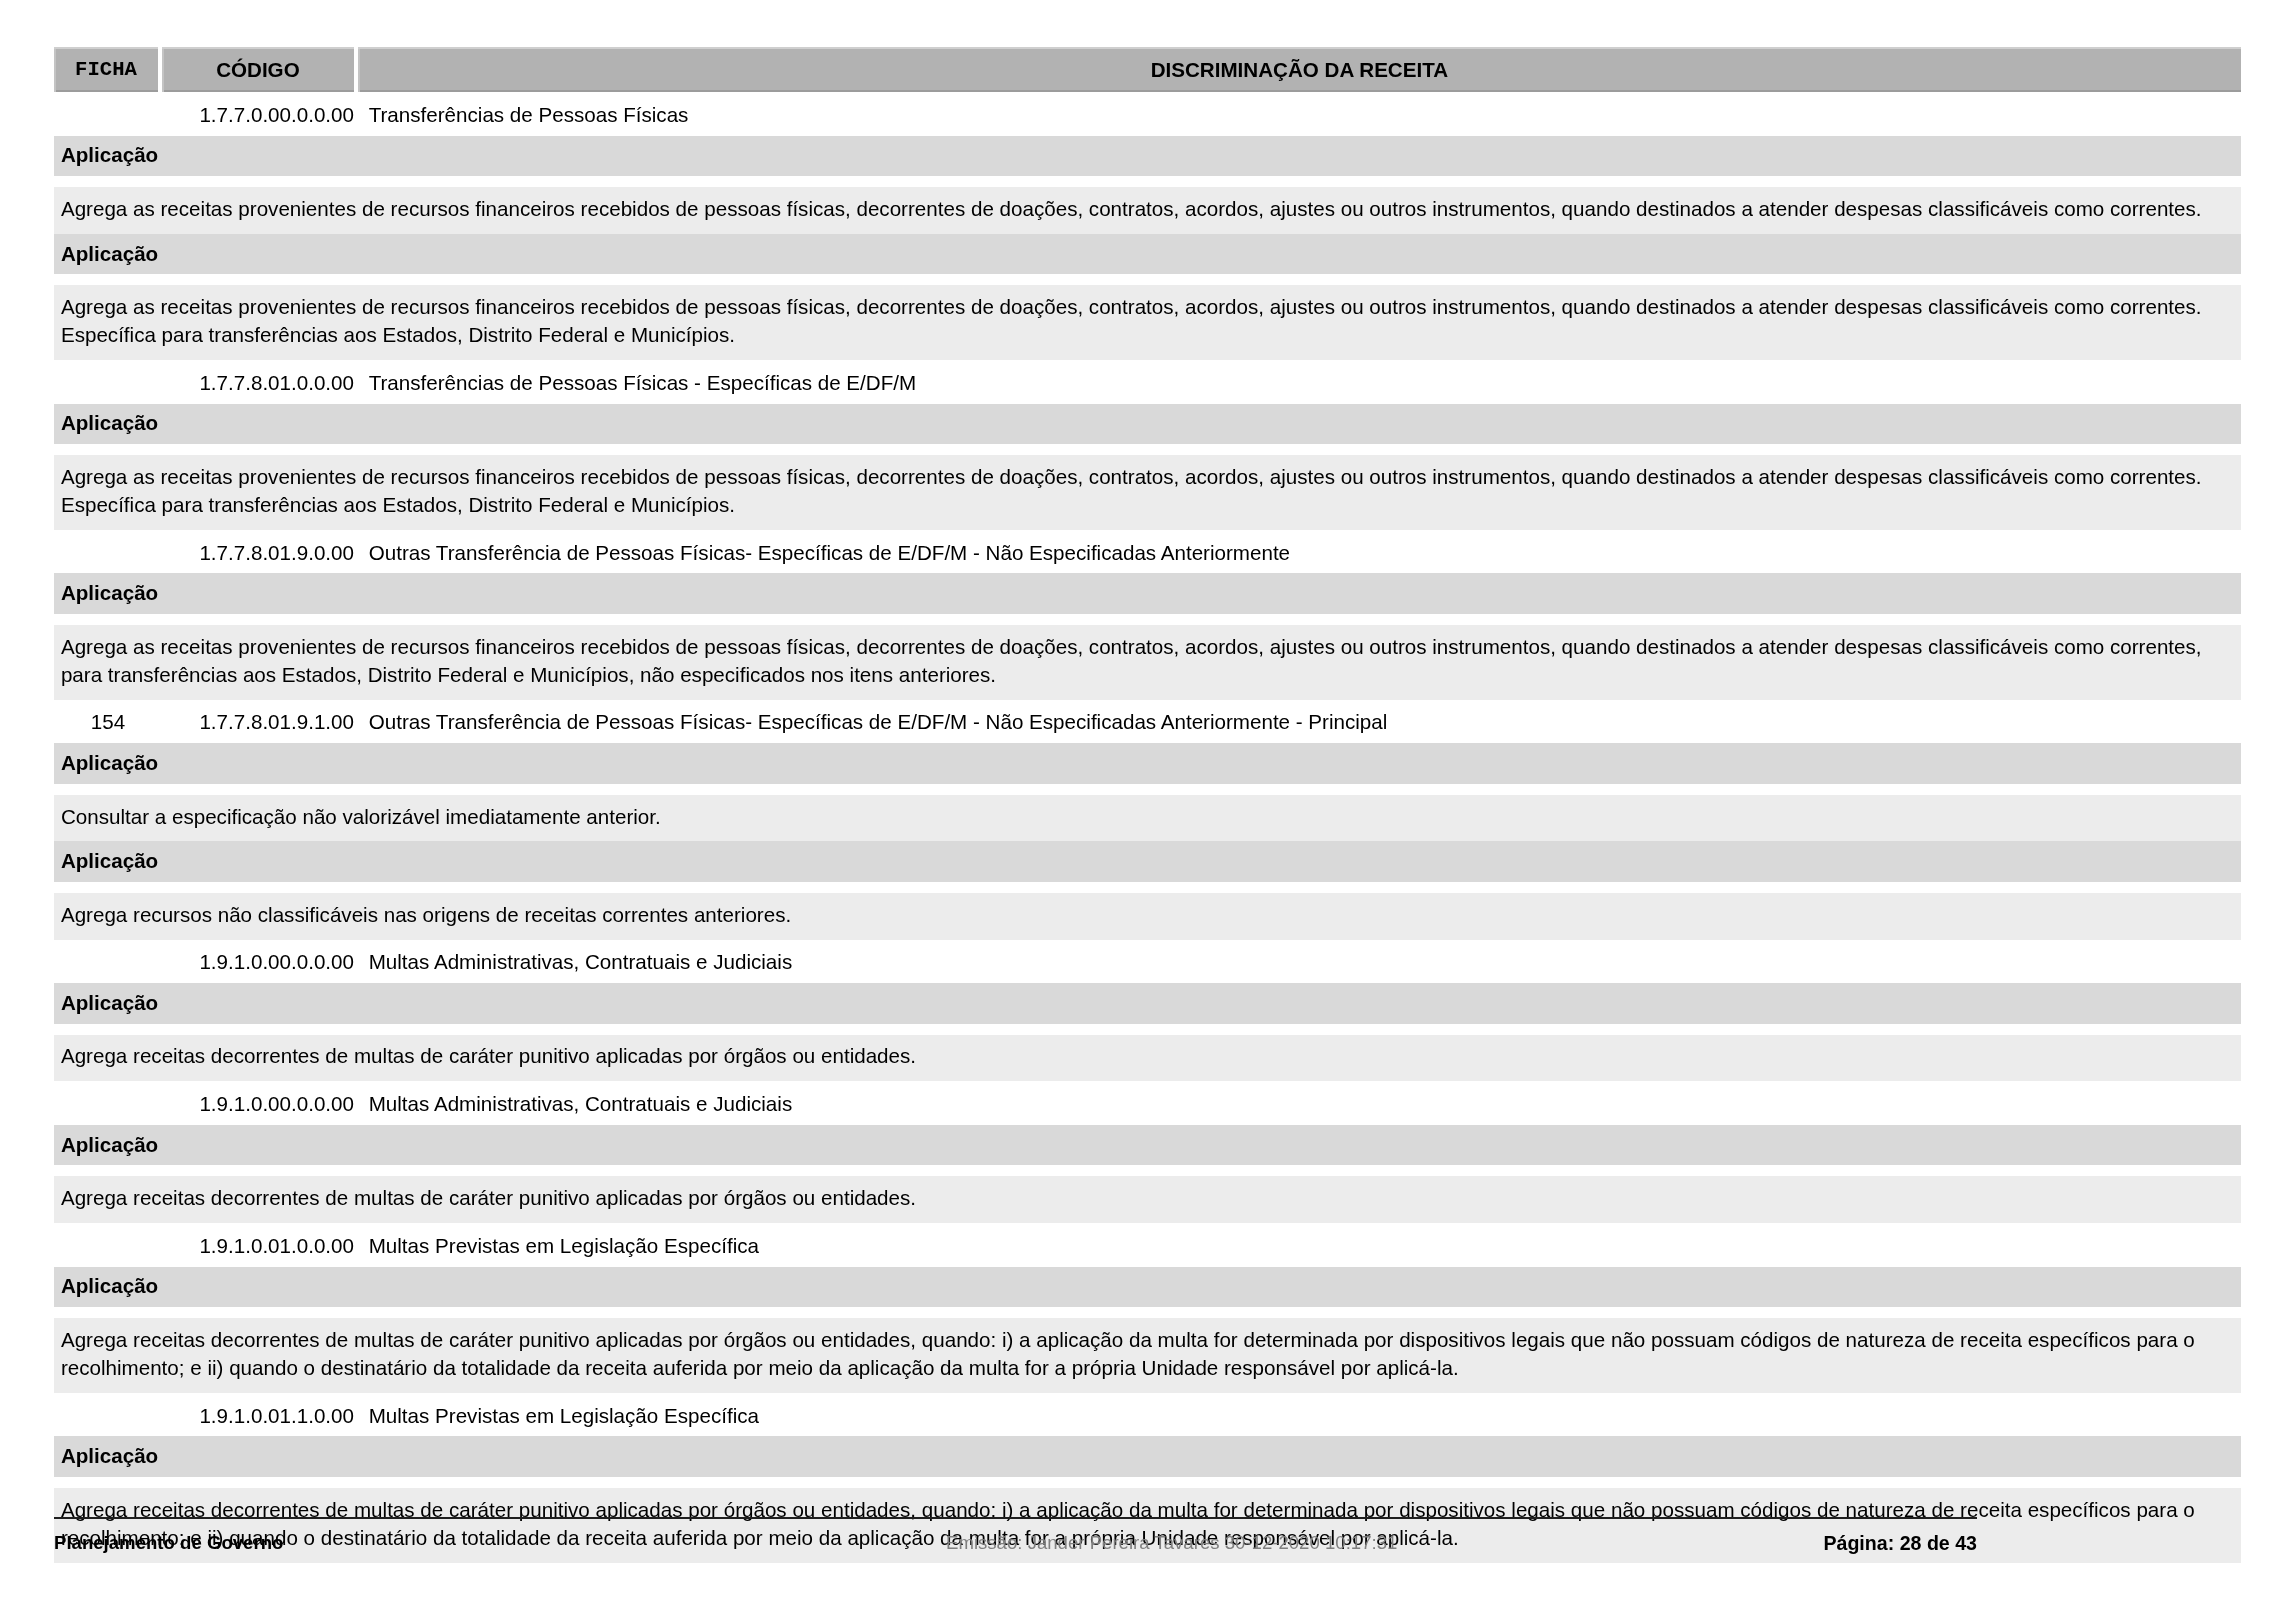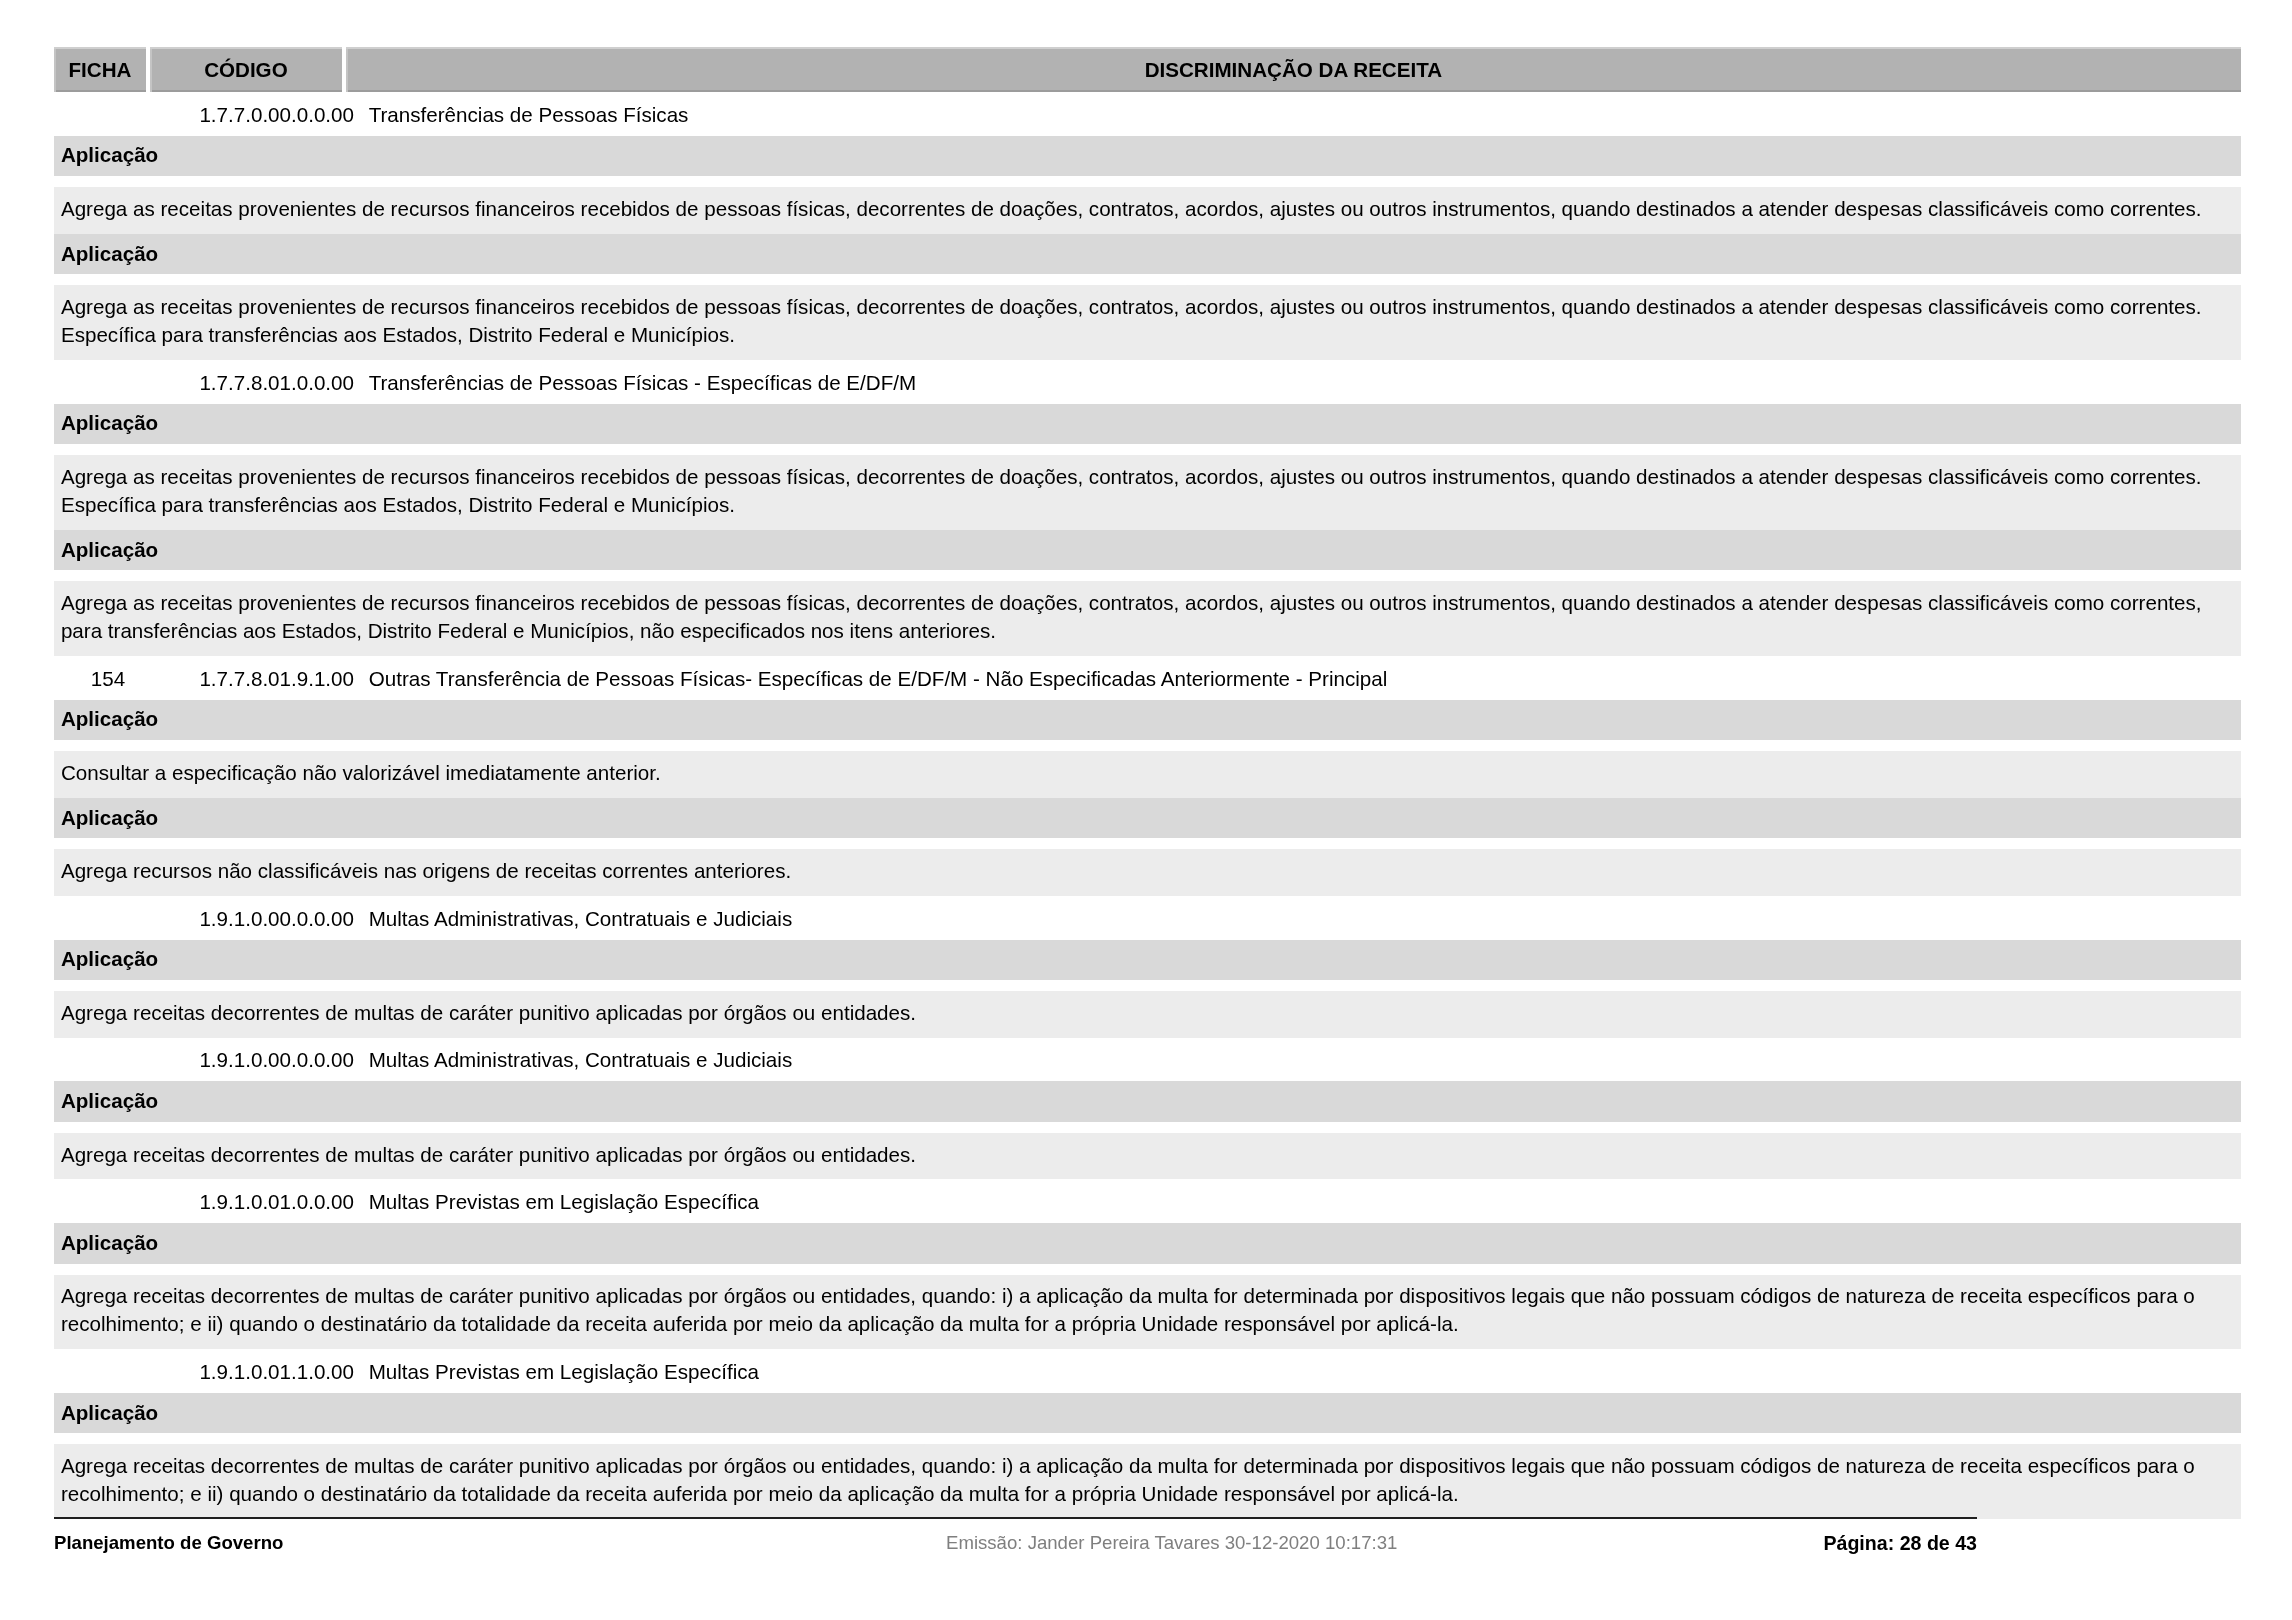--- a/index.html
+++ b/index.html
@@ -21,21 +21,21 @@
   }
   
   .table-header{display:flex;gap:3.9px;}
   .table-header .hcell{
     background:var(--header-bg);
     height:45px;line-height:45px;
     font-weight:bold;font-size:20.6px;text-align:center;
     box-shadow:inset 0 2px 0 #cfcfcf, inset 2px 0 0 #c4c4c4, inset 0 -2px 0 #9c9c9c;
     white-space:nowrap;overflow:hidden;
   }
-  .hcell.ficha{width:92px;}
+  .hcell.ficha{width:104px;font-family:Liberation Mono, monospace;}
   .hcell.codigo{width:192px;}
   .hcell.discr{flex:1;}
   
   .entry{margin:0;}
   .code-row{
     display:flex;align-items:baseline;
     padding:10.8px 0 8.8px 0;
     font-size:20.6px;background:#fff;
   }
   .cell-ficha{width:108px;text-align:center;flex:none;}
@@ -102,20 +102,25 @@
     <div class="code-row">
       <span class="cell-ficha"></span>
       <span class="cell-codigo">1.7.7.8.01.0.0.00</span>
       <span class="cell-desc">Transferências de Pessoas Físicas - Específicas de E/DF/M</span>
     </div>
     <div class="aplic-bar">Aplicação</div>
     <div class="aplic-text">Agrega as receitas provenientes de recursos financeiros recebidos de pessoas físicas, decorrentes de doações, contratos, acordos, ajustes ou outros instrumentos, quando destinados a atender despesas classificáveis como correntes. Específica para transferências aos Estados, Distrito Federal e Municípios.</div>
   </section>
 
   <section class="entry">
+    <div class="code-row">
+      <span class="cell-ficha"></span>
+      <span class="cell-codigo">1.7.7.8.01.9.0.00</span>
+      <span class="cell-desc">Outras Transferência de Pessoas Físicas- Específicas de E/DF/M - Não Especificadas Anteriormente</span>
+    </div>
     <div class="aplic-bar">Aplicação</div>
     <div class="aplic-text">Agrega as receitas provenientes de recursos financeiros recebidos de pessoas físicas, decorrentes de doações, contratos, acordos, ajustes ou outros instrumentos, quando destinados a atender despesas classificáveis como correntes, para transferências aos Estados, Distrito Federal e Municípios, não especificados nos itens anteriores.</div>
   </section>
 
   <section class="entry">
     <div class="code-row">
       <span class="cell-ficha">154</span>
       <span class="cell-codigo">1.7.7.8.01.9.1.00</span>
       <span class="cell-desc">Outras Transferência de Pessoas Físicas- Específicas de E/DF/M - Não Especificadas Anteriormente - Principal</span>
     </div>

